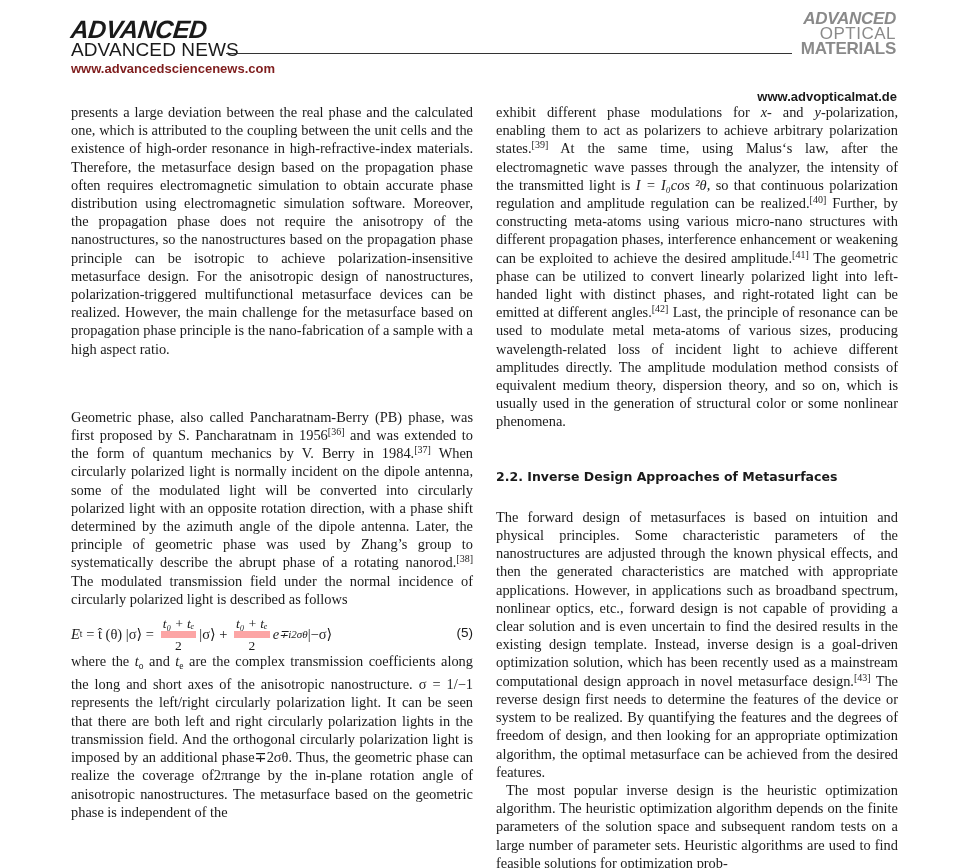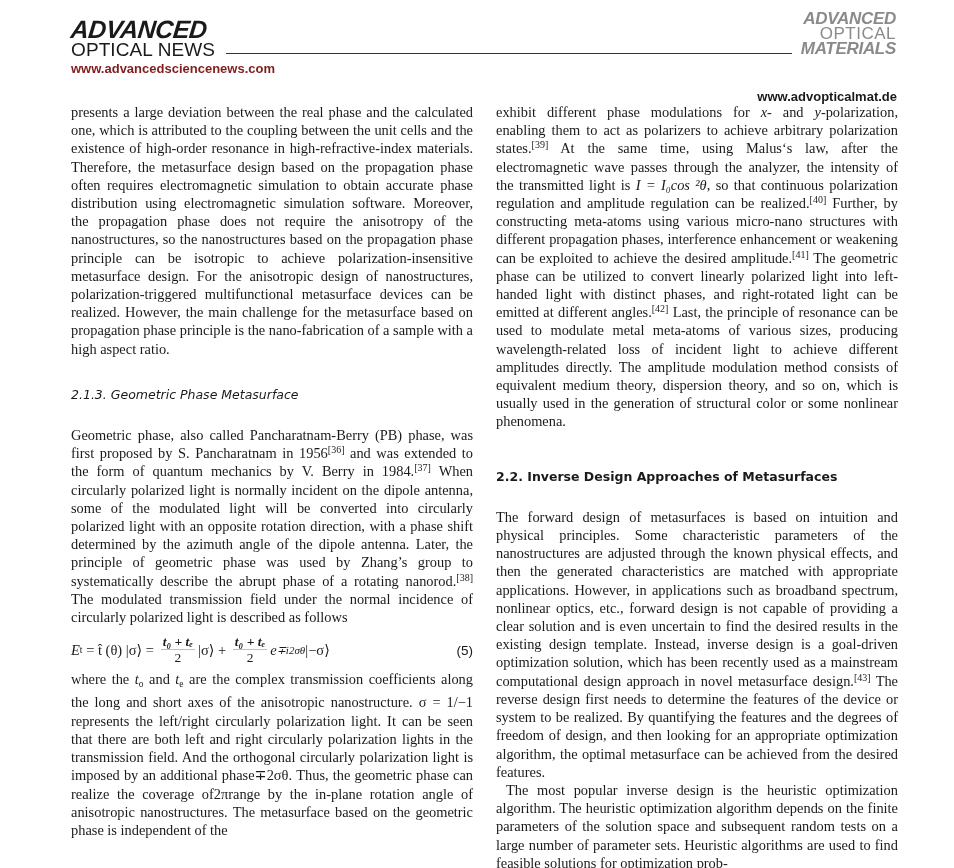--- a/index.html
+++ b/index.html
@@ -7,63 +7,62 @@
   .header { position: absolute; left: 0; top: 0; width: 954px; height: 90px; }
   .asn-logo { position: absolute; left: 71px; top: 18px; font-family: "Liberation Sans", sans-serif; color: #1a1a1a; }
   .asn-logo .l1 { font-weight: 900; font-style: italic; font-size: 25px; letter-spacing: -0.5px; line-height: 22px; transform: skewX(-6deg); display:block; }
   .asn-logo .l2 { font-weight: 400; font-size: 19px; line-height: 20px; letter-spacing: 0.1px; display:block; }
   .header-rule { position: absolute; left: 226px; top: 53px; width: 566px; height: 1px; background: #333; }
   .url-left { position: absolute; left: 71px; top: 61px; font-family: "Liberation Sans", sans-serif; font-weight: 700; font-size: 13px; color: #7f1d1d; }
   .url-right { position: absolute; right: 57px; top: 61px; font-family: "Liberation Sans", sans-serif; font-weight: 700; font-size: 13px; color: #1a1a1a; margin-top: 28px; }
   .aom-logo { position: absolute; right: 58px; top: 11px; text-align: right; font-family: "Liberation Sans", sans-serif; color: #8a8a8a; }
   .aom-logo .a1 { display:block; font-weight: 900; font-style: italic; font-size: 17px; line-height: 15px; letter-spacing: -0.3px; }
   .aom-logo .a2 { display:block; font-weight: 400; font-size: 17px; line-height: 15px; letter-spacing: 0.5px; }
-  .aom-logo .a3 { display:block; font-weight: 900; font-style: italic; font-size: 17px; line-height: 16px; letter-spacing: -0.3px; }
+  .aom-logo .a3 { display:block; font-weight: 900; font-size: 17px; line-height: 16px; letter-spacing: -0.3px; }
 
   .col { position: absolute; top: 103px; width: 402px; font-family: "Liberation Serif", serif; font-size: 14.4px; line-height: 18.2px; text-align: justify; color: #1a1a1a; }
   .col.left { left: 71px; }
   .col.right { left: 496px; }
   .col p { margin: 0; }
   .col p.indent { text-indent: 10px; }
   .col sup { font-size: 10px; line-height: 0; vertical-align: 5px; }
   .subhead { font-family: "DejaVu Sans", sans-serif; font-style: italic; font-size: 12.5px; color: #1a1a1a; text-align: left; }
   .sechead { font-family: "DejaVu Sans", sans-serif; font-weight: 700; font-size: 12.5px; color: #1a1a1a; text-align: left; }
   .equation { position: relative; height: 44px; font-family: "Liberation Serif", serif; font-style: italic; font-size: 14.5px; }
   .eq-body { position: absolute; left: 0; top: 8px; display: flex; align-items: center; white-space: nowrap; }
   .frac { display: inline-flex; flex-direction: column; align-items: center; margin: 0 3px; font-size: 13.5px; line-height: 15px; }
-  .frac .num { border-bottom: 1px solid #fca5a5; padding: 0 2px; font-weight: bold; }
+  .frac .num { border-bottom: 7px solid #fca5a5; padding: 0 2px; }
   .frac .den { font-style: normal; }
   .eq-num { position: absolute; right: 0; top: 16px; font-style: normal; font-family: "Liberation Sans", sans-serif; font-size: 13.5px; }
   .up { font-style: normal; }
   .sm { font-size: 9.5px; vertical-align: -3px; }
   .sp { font-size: 11px; vertical-align: 6px; }
   .i { font-style: italic; }
 </style>
 </head>
 <body>
 
 <div class="header">
   <div class="asn-logo">
     <span class="l1">ADVANCED</span>
-    <span class="l2">OPTICAL NEWS</span>
+    <span class="l2">ADVANCED NEWS</span>
   </div>
   <div class="header-rule"></div>
   <div class="url-left">www.advancedsciencenews.com</div>
   <div class="aom-logo">
     <span class="a1">ADVANCED</span>
     <span class="a2">OPTICAL</span>
     <span class="a3">MATERIALS</span>
   </div>
   <div class="url-right">www.advopticalmat.de</div>
 </div>
 
 <div class="col left">
   <p>presents a large deviation between the real phase and the calculated one, which is attributed to the coupling between the unit cells and the existence of high-order resonance in high-refractive-index materials. Therefore, the metasurface design based on the propagation phase often requires electromagnetic simulation to obtain accurate phase distribution using electromagnetic simulation software. Moreover, the propagation phase does not require the anisotropy of the nanostructures, so the nanostructures based on the propagation phase principle can be isotropic to achieve polarization-insensitive metasurface design. For the anisotropic design of nanostructures, polarization-triggered multifunctional metasurface devices can be realized. However, the main challenge for the metasurface based on propagation phase principle is the nano-fabrication of a sample with a high aspect ratio.</p>
   <div style="height:28px"></div>
-  <div class="subhead">2.1.3. Geometric Phase Metasurface</div>
   <div style="height:22px"></div>
   <p><span>Geometric phase, also called Pancharatnam-Berry (PB) phase, was first proposed by S. Pancharatnam in 1956</span><sup>[36]</sup><span> and was extended to the form of quantum mechanics by V. Berry in 1984.</span><sup>[37]</sup><span> When circularly polarized light is normally incident on the dipole antenna, some of the modulated light will be converted into circularly polarized light with an opposite rotation direction, with a phase shift determined by the azimuth angle of the dipole antenna. Later, the principle of geometric phase was used by Zhang’s group to systematically describe the abrupt phase of a rotating nanorod.</span><sup>[38]</sup><span> The modulated transmission field under the normal incidence of circularly polarized light is described as follows</span></p>
   <div class="equation">
     <div class="eq-body">
       <span>E</span>
         <span class="sm up">t</span>
       <span class="up" style="white-space:pre"> = t̂ (θ) |σ⟩ = </span>
       <span class="frac">
           <span class="num">t₀ + tₑ</span>
           <span class="den">2</span>

